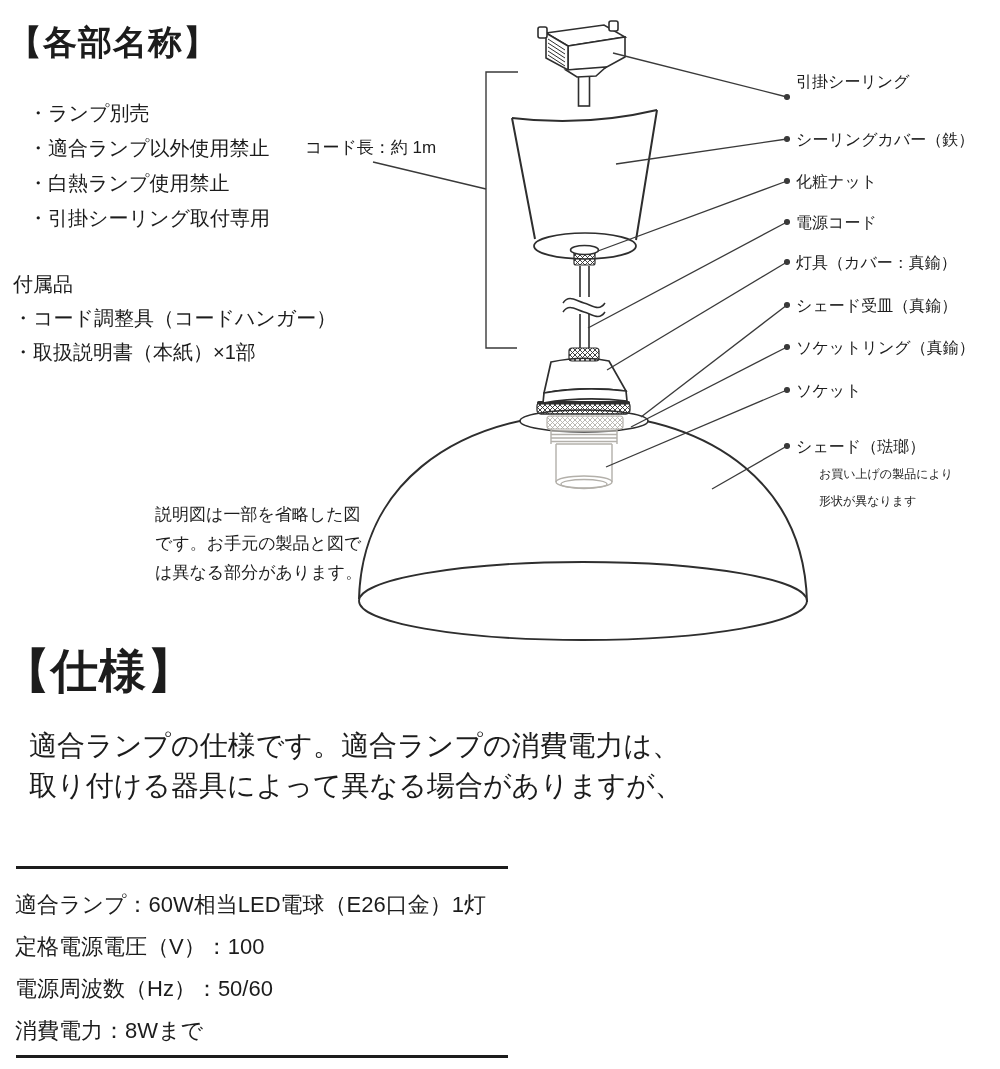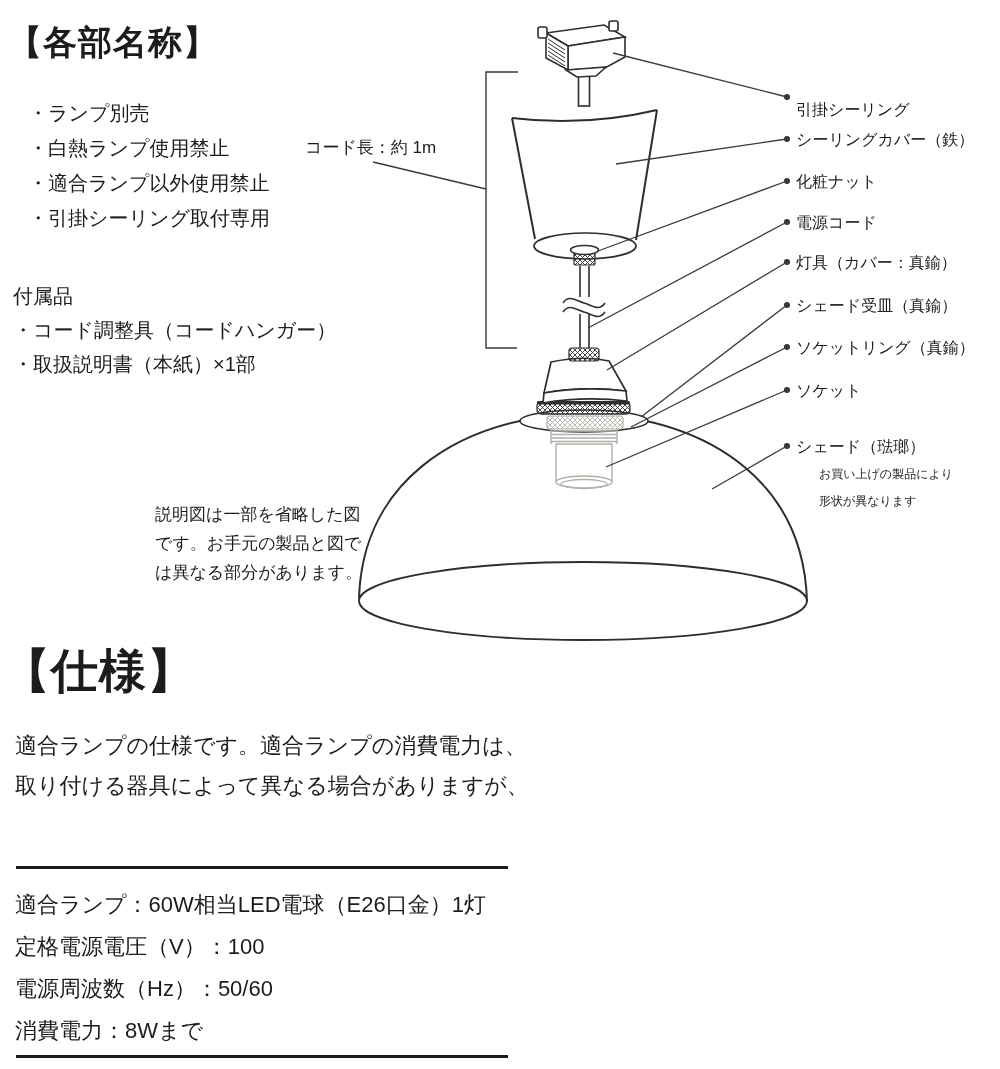--- a/index.html
+++ b/index.html
@@ -6,32 +6,32 @@
   body{
     width:1000px;height:1069px;position:relative;overflow:hidden;
     font-family:"Liberation Sans","DejaVu Sans",sans-serif;
     color:#1c1c1c;
   }
   .abs{position:absolute;}
   
   .big-heading{font-size:34px;font-weight:600;letter-spacing:1px;white-space:nowrap;}
   
   .notes{left:28px;top:96px;font-size:20px;line-height:35px;font-weight:500;white-space:nowrap;}
-  .accessories{left:13px;top:279px;font-size:20px;line-height:34px;font-weight:500;white-space:nowrap;}
+  .accessories{left:13px;top:267px;font-size:20px;line-height:34px;font-weight:500;white-space:nowrap;}
   
   .cord-length{left:305px;top:136px;font-size:17px;font-weight:500;white-space:nowrap;}
   .caption{left:155px;top:500px;font-size:17px;line-height:29px;font-weight:500;white-space:nowrap;}
   .part-label{left:796px;font-size:16px;font-weight:500;white-space:nowrap;}
-  .lbl0{top:100px;} .lbl1{top:130px;} .lbl2{top:172px;} .lbl3{top:213px;}
+  .lbl0{top:72px;} .lbl1{top:130px;} .lbl2{top:172px;} .lbl3{top:213px;}
   .lbl4{top:253px;} .lbl5{top:296px;} .lbl6{top:338px;} .lbl7{top:381px;}
   .lbl8{top:437px;}
   .shade-note{left:819px;top:461px;font-size:12px;line-height:27px;font-weight:500;white-space:nowrap;}
   
   .spec-heading{left:3px;top:640px;font-size:47px;}
-  .spec-desc{left:15px;top:726px;font-size:22px;line-height:40px;font-weight:500;white-space:nowrap;}
+  .spec-desc{left:29px;top:726px;font-size:28px;line-height:40px;font-weight:500;white-space:nowrap;}
   .rule{left:16px;width:492px;height:3px;background:#1c1c1c;}
   .rule-top{top:866px;}
   .rule-bottom{top:1055px;}
   .spec-list{left:15px;top:884px;font-size:22px;line-height:42px;font-weight:500;white-space:nowrap;}
 </style>
 </head>
 <body>
 
 <svg class="abs" style="left:0;top:0;" width="1000" height="660" viewBox="0 0 1000 660">
   <defs>
@@ -135,22 +135,22 @@
       <circle cx="787" cy="390" r="2.4"></circle>
     <path d="M787,446 L712,489"></path>
       <circle cx="787" cy="446" r="2.4"></circle>
   </g>
 </svg>
 
 <div class="abs big-heading" style="left:8px;top:20px;">【各部名称】</div>
 
 <div class="abs notes">
   <div>・ランプ別売</div>
+  <div>・適合ランプ以外使用禁止</div>
   <div>・白熱ランプ使用禁止</div>
-  <div>・適合ランプ以外使用禁止</div>
   <div>・引掛シーリング取付専用</div>
 </div>
 
 <div class="abs accessories">
   <div>付属品</div>
   <div>・コード調整具（コードハンガー）</div>
   <div>・取扱説明書（本紙）×1部</div>
 </div>
 
 <div class="abs cord-length">コード長：約 1m</div>

